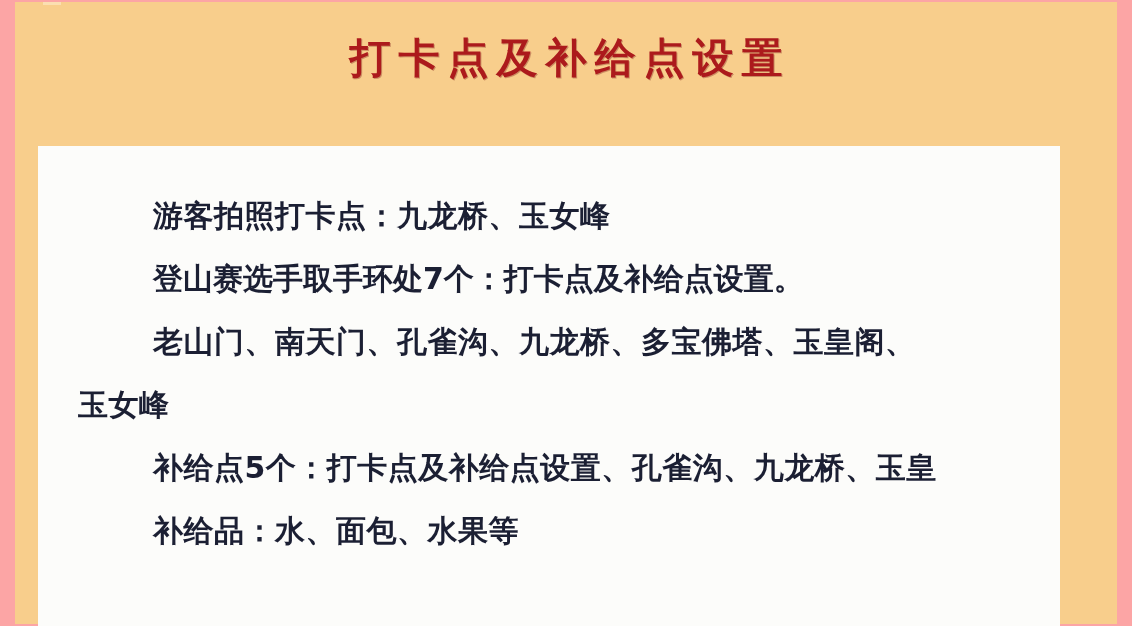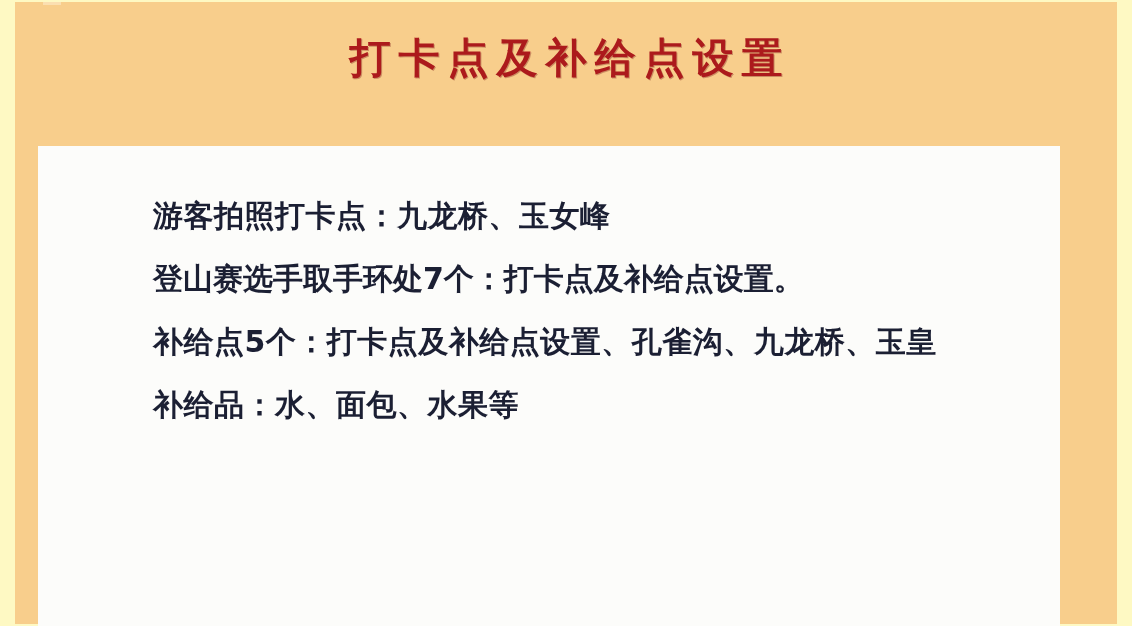--- a/index.html
+++ b/index.html
@@ -12,21 +12,21 @@
     overflow: hidden;
     background: #ffffff;
     font-family: "DejaVu Sans", "Liberation Sans", sans-serif;
   }
 
   
   .slide {
     position: relative;
     width: 1132px;
     height: 626px;
-    background: #fef9c3;
+    background: #fca5a5;
     box-sizing: border-box;
   }
 
   .frame {
     position: absolute;
     left: 15px;
     top: 2px;
     width: 1102px;
     height: 622px;
     background: #f8ce8c;
@@ -127,21 +127,23 @@
     <div class="title">打卡点及补给点设置</div>
   </div>
 
   <div class="panel">
     <div class="panel-inner">
 
       <div class="line indent">游客拍照打卡点：九龙桥、玉女峰</div>
 
       <div class="line indent heavy">登山赛选手取手环处7个：打卡点及补给点设置。</div>
 
+      <div class="line indent">老山门、南天门、孔雀沟、九龙桥、多宝佛塔、玉皇阁、</div>
 
+      <div class="line cont">玉女峰</div>
 
       <div class="line indent">补给点5个：打卡点及补给点设置、孔雀沟、九龙桥、玉皇</div>
 
 
       <div class="line indent">补给品：水、面包、水果等</div>
 
     </div>
   </div>
 
 </div>

